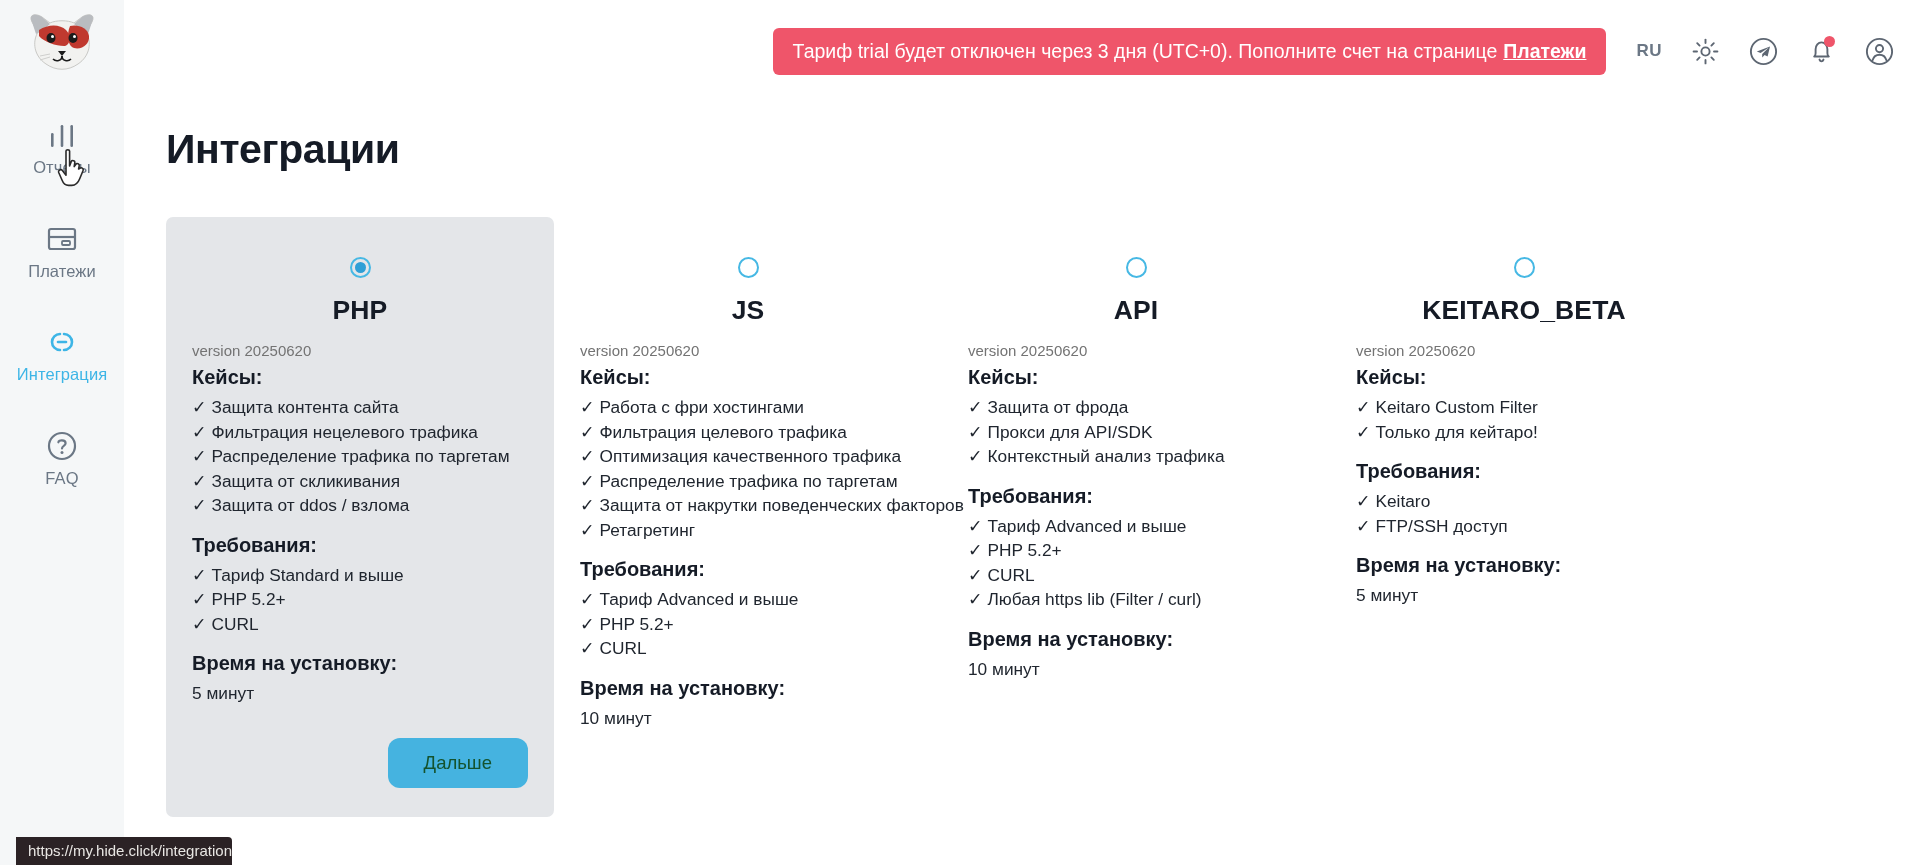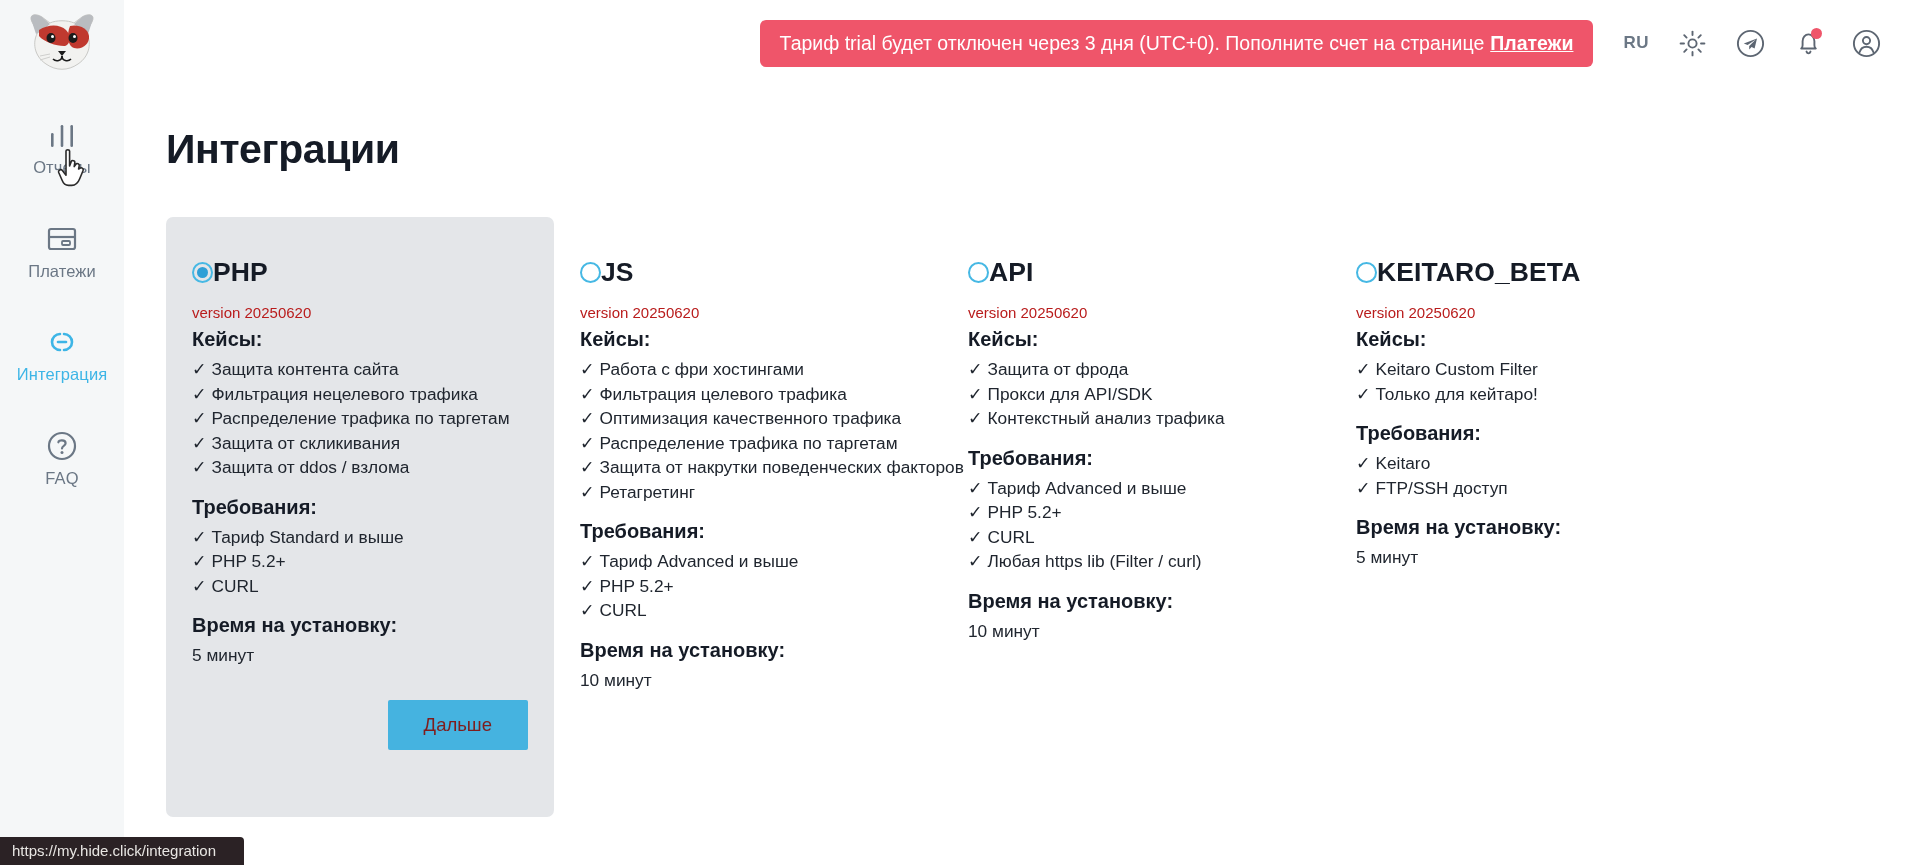--- a/index.html
+++ b/index.html
@@ -74,28 +74,28 @@
     top: 148px;
     width: 34px;
     height: 40px;
     pointer-events: none;
     z-index: 40;
   }
 
   
   .topbar {
     position: absolute;
-    left: 124px; top: 0;
+    left: 124px; top: 8px;
     width: 1795px;
     height: 86px;
     background: #ffffff;
     display: flex;
     align-items: center;
     justify-content: flex-end;
-    padding-right: 38px;
+    padding-right: 25px;
     z-index: 4;
   }
   .alert-banner {
     height: 47px;
     background: #ef556a;
     border-radius: 6px;
     display: flex;
     align-items: center;
     padding: 0 20px;
     color: #ffffff;
@@ -167,21 +167,23 @@
     border-radius: 7px;
     position: relative;
   }
   .card.selected {
     background: #e4e6e9;
     min-height: 600px;
   }
   .card-head {
     display: flex;
     align-items: center;
+    gap: 17px;
     margin-bottom: 16px;
+    flex-direction: column;
   }
   .radio {
     width: 21px; height: 21px;
     border-radius: 50%;
     border: 2.5px solid #46b8e4;
     flex: 0 0 auto;
     display: flex;
     align-items: center;
     justify-content: center;
     cursor: pointer;
@@ -195,21 +197,21 @@
     background: #2f9fd6;
   }
   .card-title {
     font-size: 26.5px;
     font-weight: bold;
     color: #151b26;
     letter-spacing: 0.1px;
   }
   .card-version {
     font-size: 15px;
-    color: #b91c1c;
+    color: #737373;
     margin-bottom: 7px;
   }
   .sec-title {
     font-size: 20px;
     font-weight: bold;
     color: #151b26;
     margin-top: 16px;
     margin-bottom: 6px;
   }
   .sec-title.first { margin-top: 0; }
@@ -225,38 +227,38 @@
     color: #20262f;
     line-height: 1.42;
   }
   .card-actions {
     display: flex;
     justify-content: flex-end;
     margin-top: 32px;
   }
   .next-btn {
     background: #45b3e0;
-    color: #7f1d1d;
+    color: #14532d;
     font-size: 18.5px;
     border: none;
-    border-radius: 2px;
+    border-radius: 12px;
     padding: 14px 36px;
     cursor: pointer;
     font-family: "Liberation Sans", sans-serif;
   }
 
   
   .status-bar {
     position: absolute;
-    left: 0;
+    left: 16px;
     bottom: 0;
     background: #2b2225;
     color: #e8e6e3;
     font-size: 15px;
-    padding: 5px 28px 6px 12px;
+    padding: 5px 0 6px 12px;
     border-top-right-radius: 4px;
     z-index: 50;
     white-space: nowrap;
     font-family: "Liberation Sans", sans-serif;
   }
 </style>
 </head>
 <body>
 
 <div id="app">

